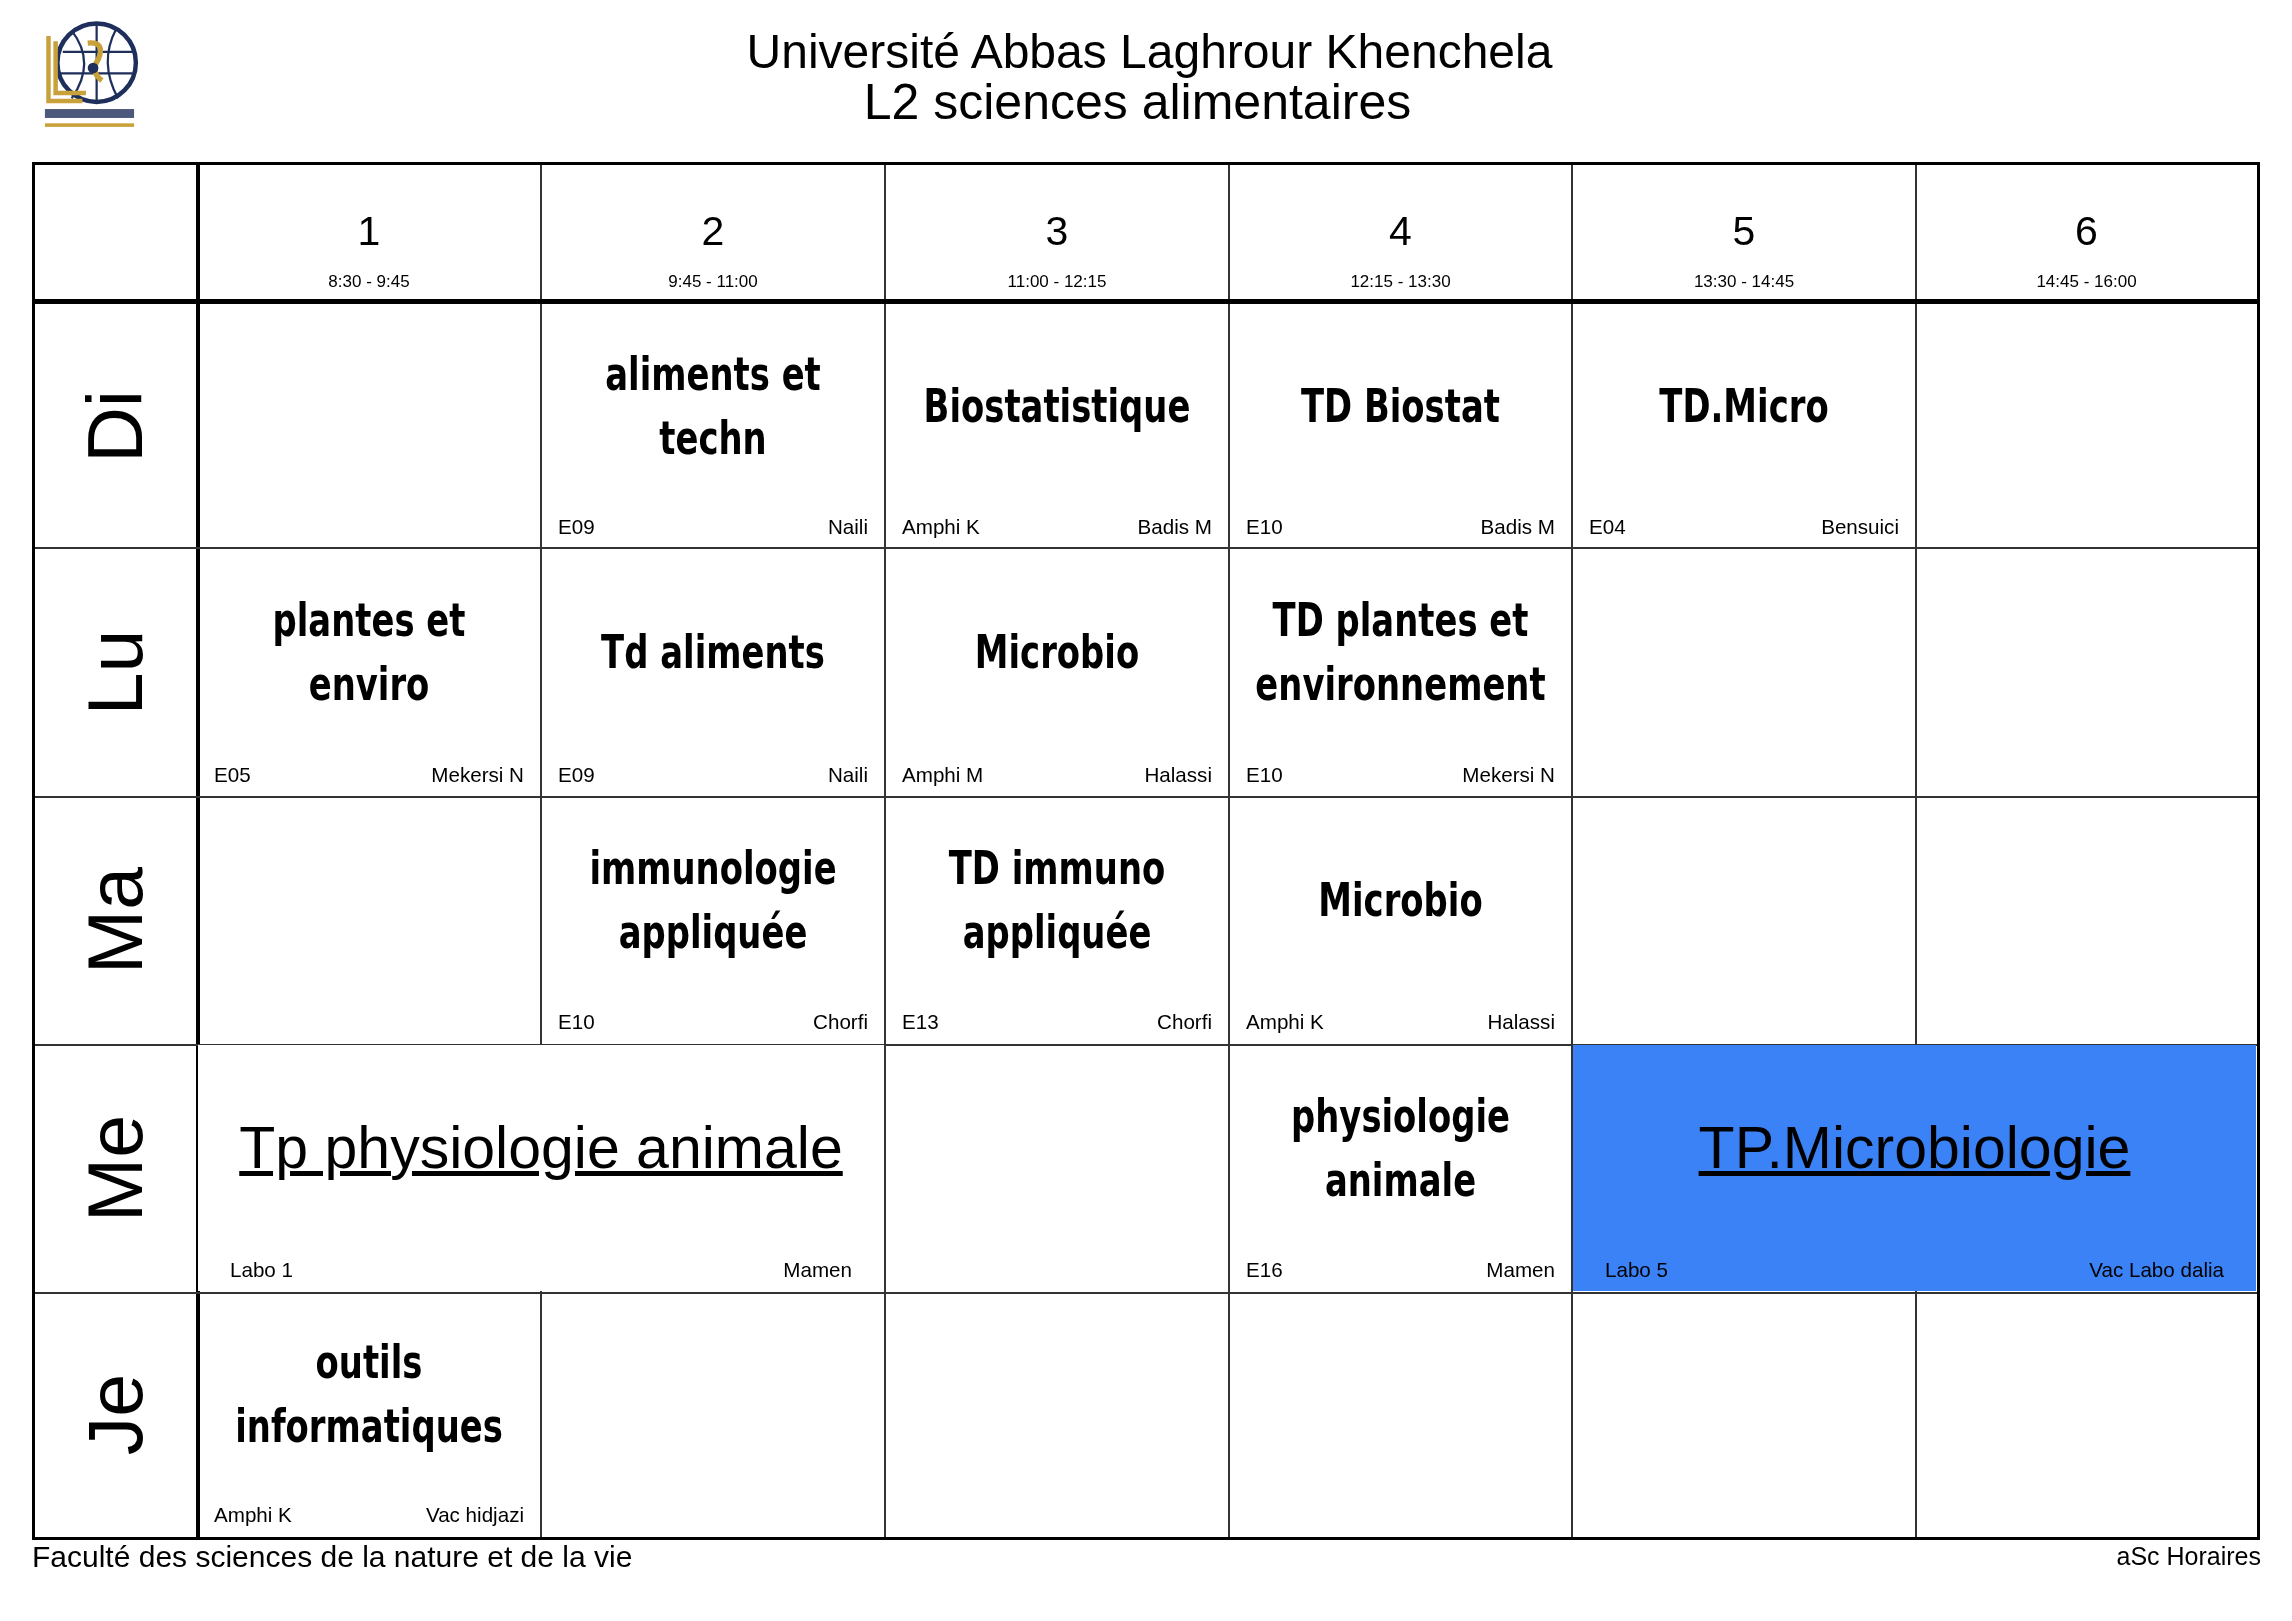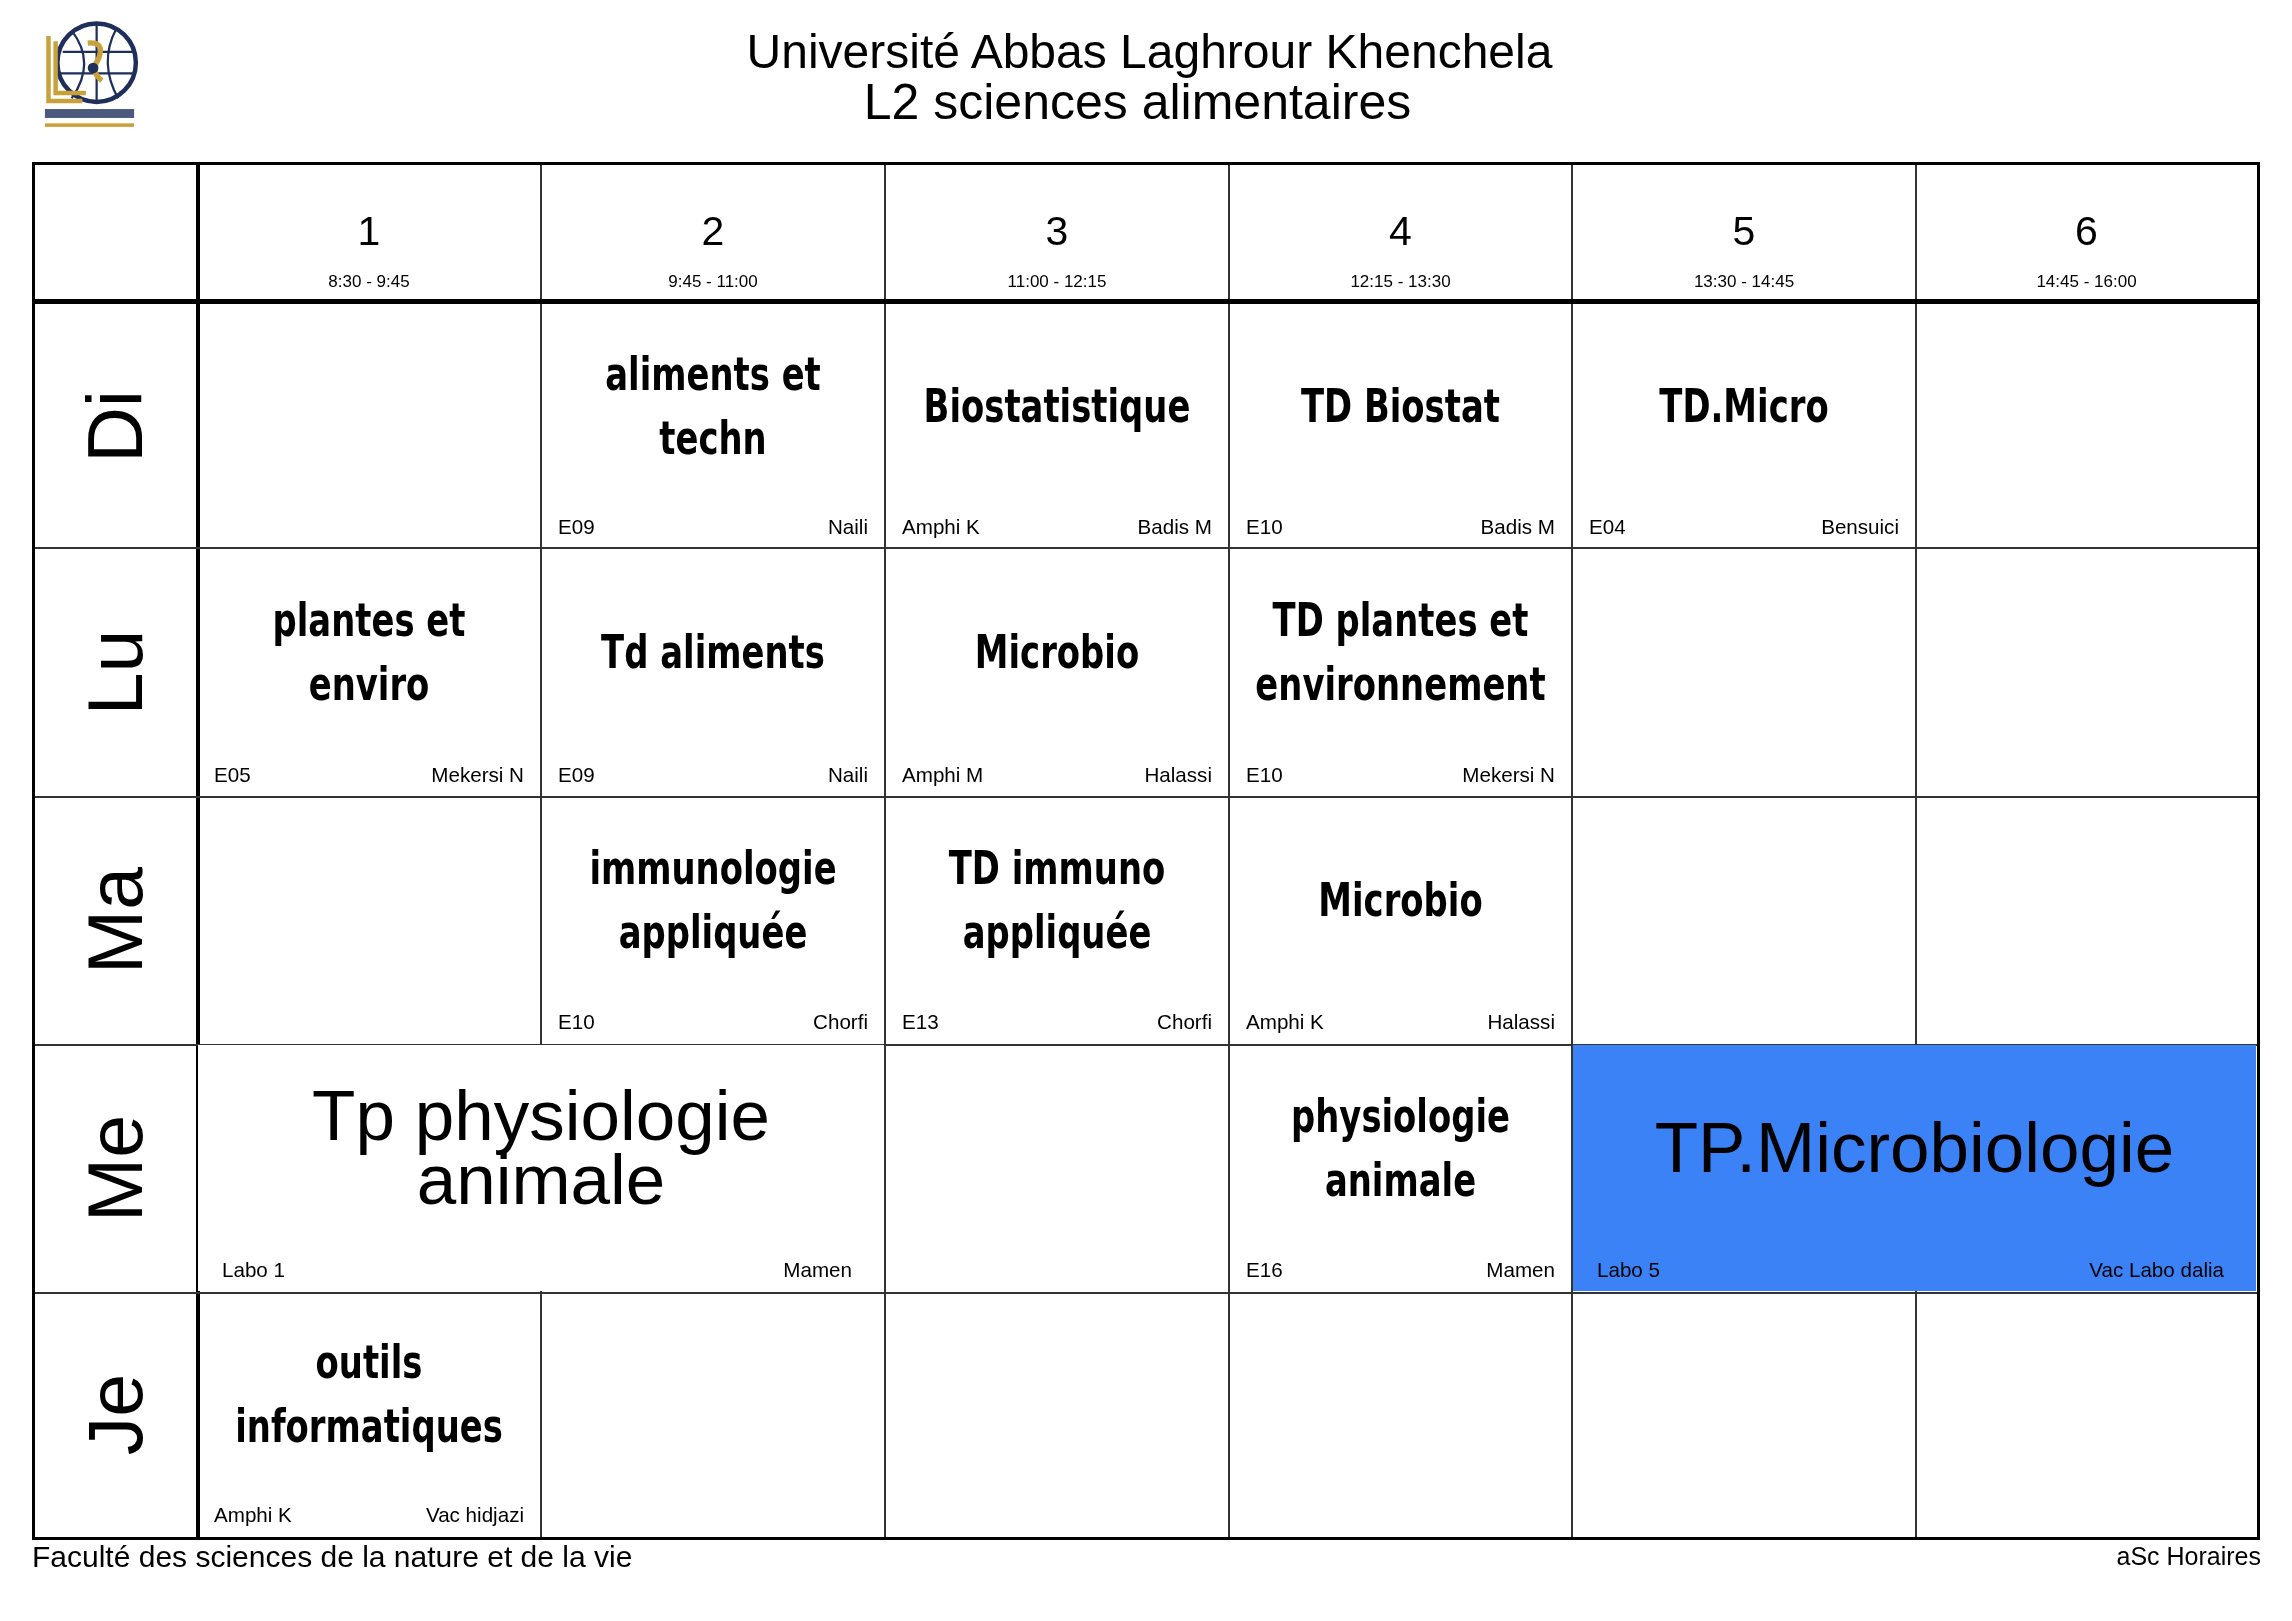--- a/index.html
+++ b/index.html
@@ -13,24 +13,24 @@
   .hline { position:absolute; left:0; right:0; height:1.8px; background:#333; }
   .hline.thick { height:4.5px; background:#000; }
   .hcell { position:absolute; top:0; height:134px; text-align:center; }
   .hnum { position:absolute; left:0; right:0; top:43px; font-size:41px; line-height:47px; }
   .htime { position:absolute; left:0; right:0; top:107px; font-size:17px; line-height:19.7px; }
   .day { position:absolute; left:0; width:161px; display:flex; align-items:center; justify-content:center; }
   .day span { display:inline-block; transform:rotate(-90deg); font-size:77px; line-height:77px; white-space:nowrap; }
   .cell { position:absolute; box-sizing:border-box; }
   .subj { position:absolute; left:9px; right:9px; top:0; bottom:41px; display:flex; align-items:center; justify-content:center; text-align:center;
           font-family:"DejaVu Sans", sans-serif; font-weight:bold; font-size:47px; line-height:64px; transform:scaleX(0.72); }
-  .subj.wide { font-family:"Liberation Sans", sans-serif; font-weight:normal; font-size:71px; transform:none; }
+  .subj.wide { font-family:"Liberation Sans", sans-serif; font-weight:normal; font-size:59px; transform:none;text-decoration:underline; }
   .room { position:absolute; left:16px; bottom:9px; font-size:20.6px; line-height:25px; }
   .teacher { position:absolute; right:16px; bottom:9px; font-size:20.6px; line-height:25px; }
-  .cell.span .room { left:24px;text-align:center; }
+  .cell.span .room { left:32px;text-align:center; }
   .cell.span .teacher { right:32px; }
   .footer-left { position:absolute; left:32px; top:1542px; font-size:30px; line-height:29px; }
   .footer-right { position:absolute; right:32px; top:1542px; font-size:25px; line-height:29px; }
 </style>
 </head>
 <body>
 
 <div class="logo">
   <svg width="107" height="121" viewBox="0 0 120 135">
     <circle cx="68" cy="52" r="44" fill="none" stroke="#1f2f5c" stroke-width="5"></circle>

